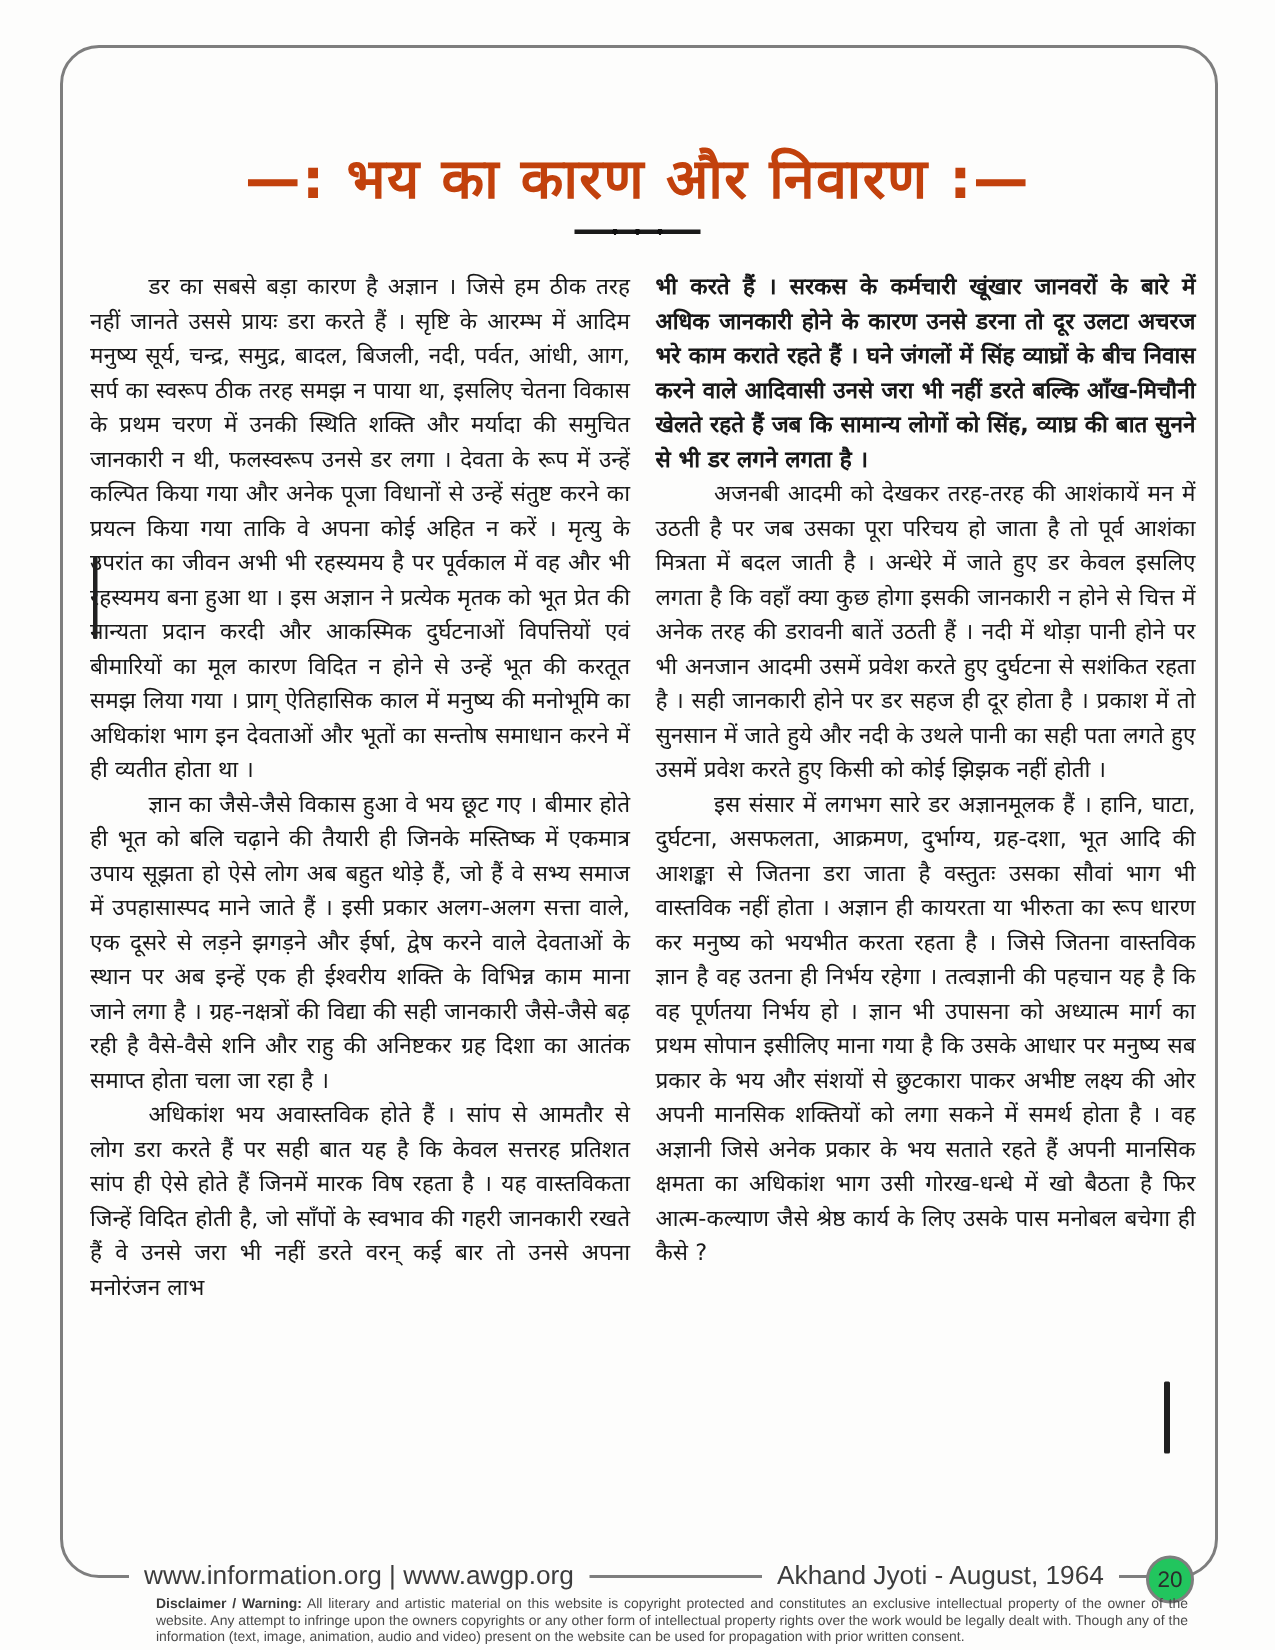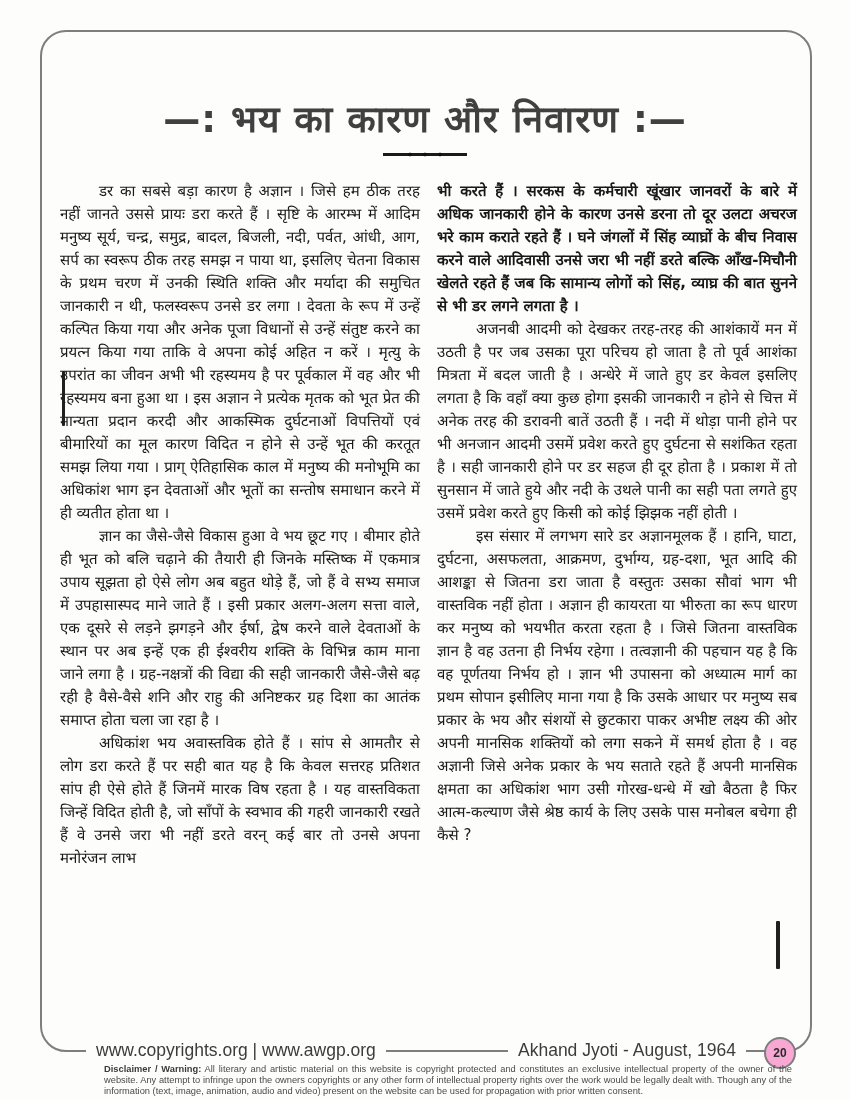--- a/index.html
+++ b/index.html
@@ -24,21 +24,21 @@
   
   .title-wrap {
     position: absolute;
     left: 0; right: 0; top: 92px;
     text-align: center;
   }
   .page-title {
     font-size: 37px;
     font-weight: bold;
     letter-spacing: 1px;
-    color: #404040;
+    color: #c2410c;
   }
   .title-divider {
     position: relative;
     margin: 10px auto 0 auto;
     width: 84px; height: 3px;
     background: #1a1a1a;
   }
   .title-divider::after {
     content: "";
     position: absolute;
@@ -83,25 +83,25 @@
     white-space: nowrap;
   }
   .footer-links   { left: 86px; }
   .footer-journal { left: 508px; text-align: right; }
   .page-badge {
     position: absolute;
     left: 764px; top: 1037px;
     width: 32px; height: 32px;
     border: 2.5px solid #7e7e7e;
     border-radius: 50%;
-    background: #f9a8d4;
+    background: #22c55e;
     display: flex; align-items: center; justify-content: center;
     font-family: "Liberation Sans", sans-serif;
-    font-weight: bold;
-    font-size: 12px;
+    font-weight: normal;
+    font-size: 15px;
     color: #2b2b2b;
   }
 
   .disclaimer {
     position: absolute;
     left: 104px; right: 58px; top: 1064px;
     font-family: "Liberation Sans", sans-serif;
     font-size: 9.3px;
     line-height: 10.8px;
     color: #4a4a4a;
@@ -128,19 +128,19 @@
   <div class="col">
     <p class="no-indent">भी करते हैं । सरकस के कर्मचारी खूंखार जानवरों के बारे में अधिक जानकारी होने के कारण उनसे डरना तो दूर उलटा अचरज भरे काम कराते रहते हैं । घने जंगलों में सिंह व्याघ्रों के बीच निवास करने वाले आदिवासी उनसे जरा भी नहीं डरते बल्कि आँख-मिचौनी खेलते रहते हैं जब कि सामान्य लोगों को सिंह, व्याघ्र की बात सुनने से भी डर लगने लगता है ।</p>
     <p>अजनबी आदमी को देखकर तरह-तरह की आशंकायें मन में उठती है पर जब उसका पूरा परिचय हो जाता है तो पूर्व आशंका मित्रता में बदल जाती है । अन्धेरे में जाते हुए डर केवल इसलिए लगता है कि वहाँ क्या कुछ होगा इसकी जानकारी न होने से चित्त में अनेक तरह की डरावनी बातें उठती हैं । नदी में थोड़ा पानी होने पर भी अनजान आदमी उसमें प्रवेश करते हुए दुर्घटना से सशंकित रहता है । सही जानकारी होने पर डर सहज ही दूर होता है । प्रकाश में तो सुनसान में जाते हुये और नदी के उथले पानी का सही पता लगते हुए उसमें प्रवेश करते हुए किसी को कोई झिझक नहीं होती ।</p>
     <p>इस संसार में लगभग सारे डर अज्ञानमूलक हैं । हानि, घाटा, दुर्घटना, असफलता, आक्रमण, दुर्भाग्य, ग्रह-दशा, भूत आदि की आशङ्का से जितना डरा जाता है वस्तुतः उसका सौवां भाग भी वास्तविक नहीं होता । अज्ञान ही कायरता या भीरुता का रूप धारण कर मनुष्य को भयभीत करता रहता है । जिसे जितना वास्तविक ज्ञान है वह उतना ही निर्भय रहेगा । तत्वज्ञानी की पहचान यह है कि वह पूर्णतया निर्भय हो । ज्ञान भी उपासना को अध्यात्म मार्ग का प्रथम सोपान इसीलिए माना गया है कि उसके आधार पर मनुष्य सब प्रकार के भय और संशयों से छुटकारा पाकर अभीष्ट लक्ष्य की ओर अपनी मानसिक शक्तियों को लगा सकने में समर्थ होता है । वह अज्ञानी जिसे अनेक प्रकार के भय सताते रहते हैं अपनी मानसिक क्षमता का अधिकांश भाग उसी गोरख-धन्धे में खो बैठता है फिर आत्म-कल्याण जैसे श्रेष्ठ कार्य के लिए उसके पास मनोबल बचेगा ही कैसे ?</p>
   </div>
 </div>
 
 <div class="artifact artifact-left"></div>
 <div class="artifact artifact-right"></div>
 
-<div class="footer-rule-text footer-links">www.copyrights.org | www.awgp.org</div>
+<div class="footer-rule-text footer-links">www.information.org | www.awgp.org</div>
 <div class="footer-rule-text footer-journal">Akhand Jyoti - August, 1964</div>
 <div class="page-badge">20</div>
 
 <div class="disclaimer">
   <b>Disclaimer / Warning:</b><span> All literary and artistic material on this website is copyright protected and constitutes an exclusive intellectual property of the owner of the website. Any attempt to infringe upon the owners copyrights or any other form of intellectual property rights over the work would be legally dealt with. Though any of the information (text, image, animation, audio and video) present on the website can be used for propagation with prior written consent.</span>
 </div>
 
 </body></html>

